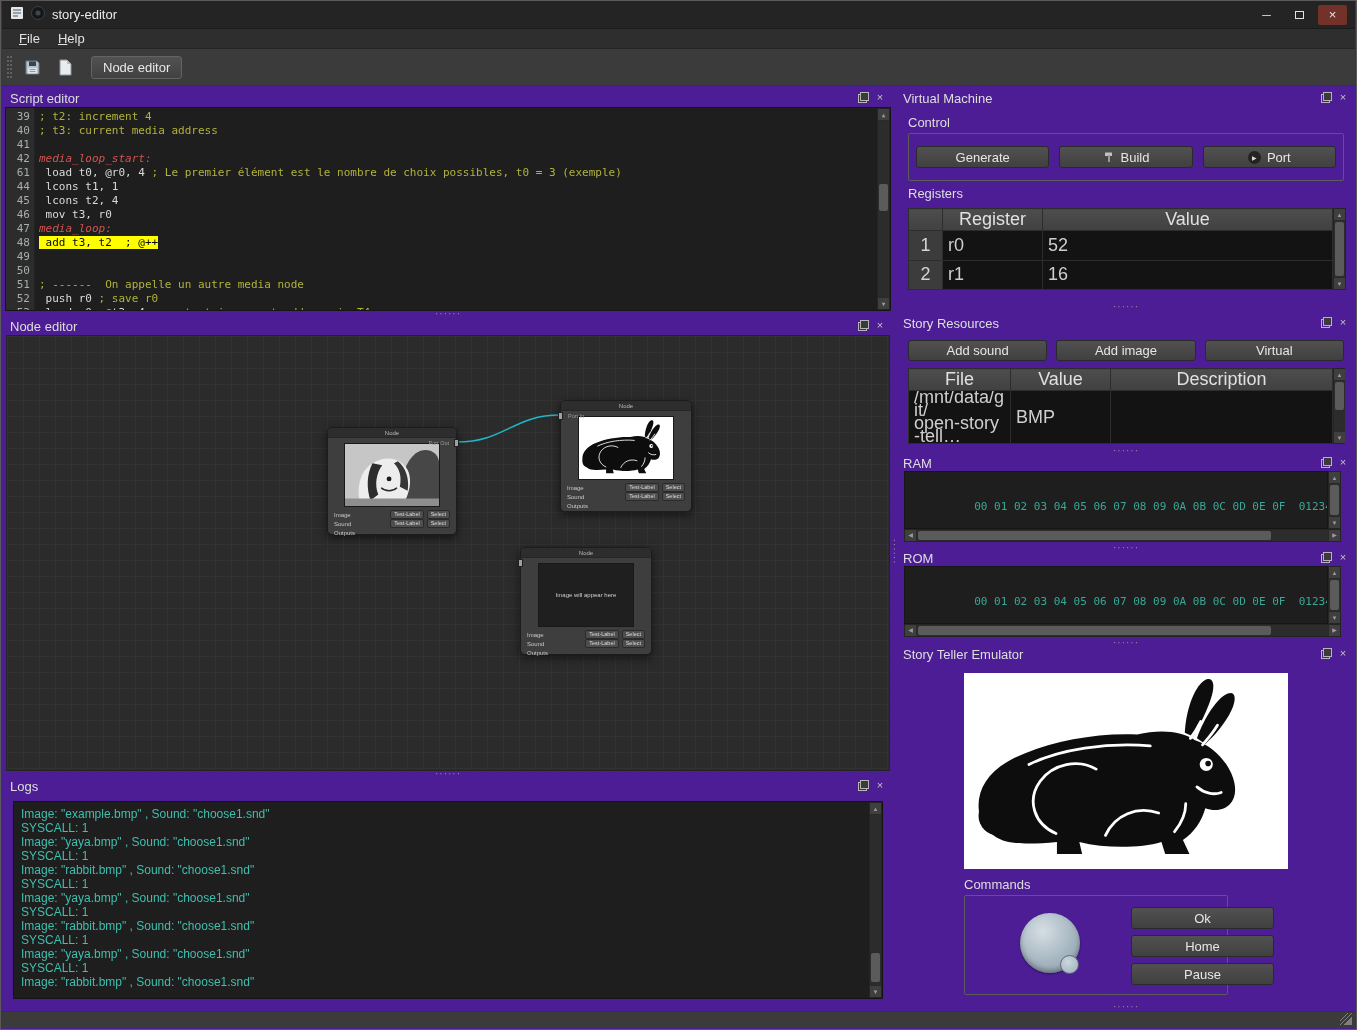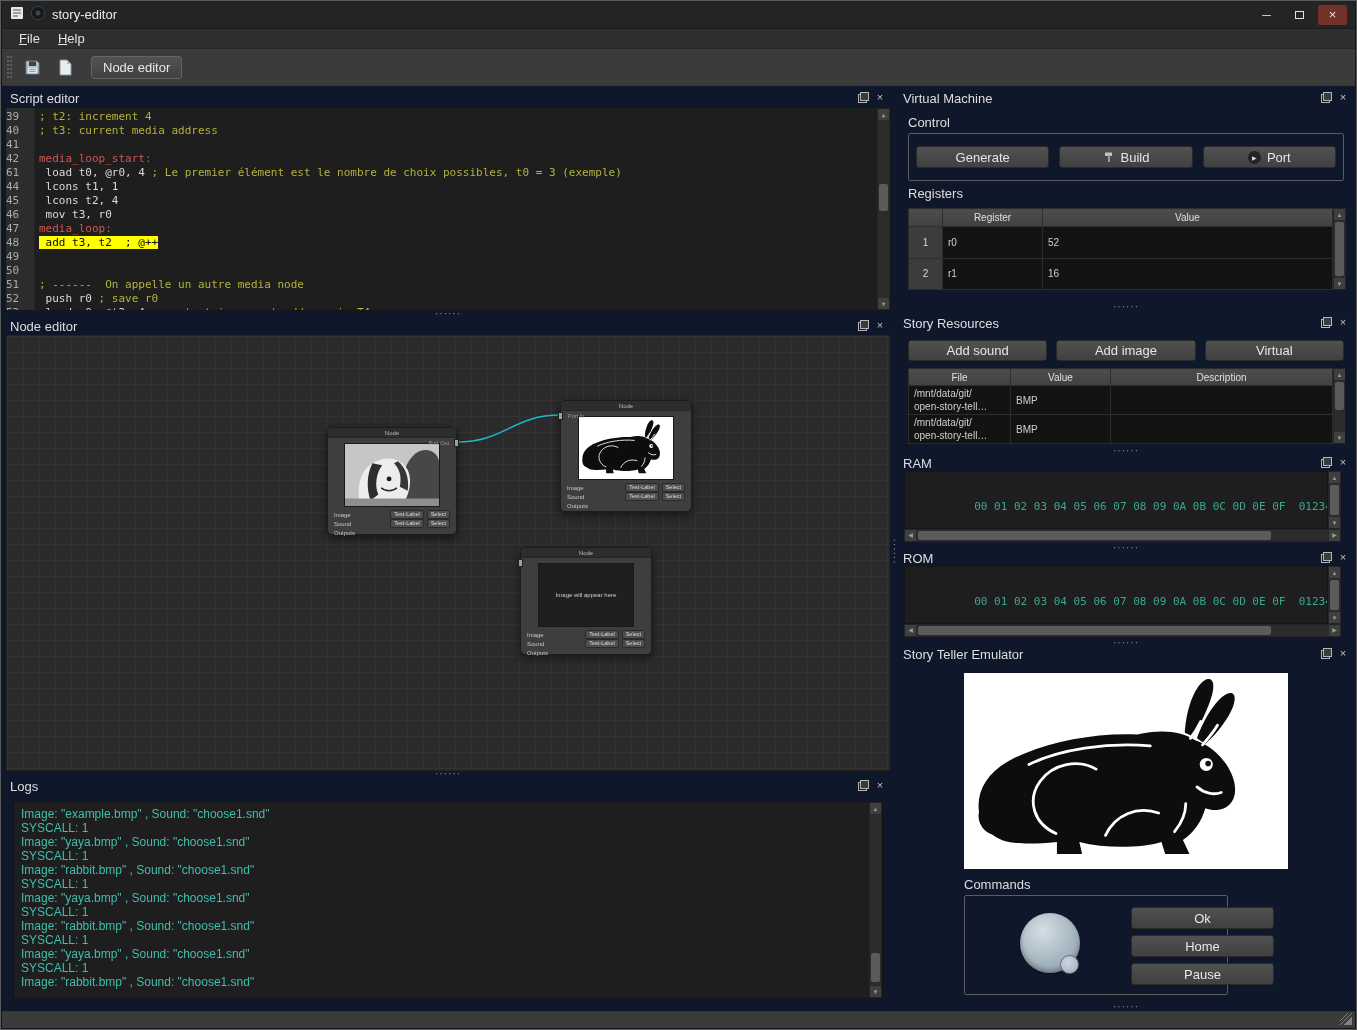--- a/index.html
+++ b/index.html
@@ -1,18 +1,18 @@
 <!DOCTYPE html>
 <html><head>
 <meta charset="utf-8">
 <style>
 *{margin:0;padding:0;box-sizing:border-box}
 html,body{width:1357px;height:1030px;overflow:hidden}
 body{font-family:"Liberation Sans",sans-serif;background:#2a2a2a}
-#app{position:relative;width:1357px;height:1030px;background:#0f172a;border:1px solid:#5a5a5a;border:1px solid #5a5a5a;overflow:hidden}
+#app{position:relative;width:1357px;height:1030px;background:#4c1d95;border:1px solid:#5a5a5a;border:1px solid #5a5a5a;overflow:hidden}
 
 
 .titlebar{position:absolute;left:1px;right:1px;top:0;height:28px;background:#242424;border-bottom:1px solid #1b1b1b;display:flex;align-items:center;gap:7px;padding:0 8px}
 .title-text{font-size:13px;color:#eaeaea}
 .win-controls{margin-left:auto;display:flex;align-items:center;gap:4px}
 .win-btn{width:29px;height:20px;display:flex;align-items:center;justify-content:center;color:#e2e2e2;font-size:12px;border-radius:2px}
 .win-btn .box{width:9px;height:8px;border:1px solid #e2e2e2}
 .win-btn.close{background:#72322a;font-size:13px}
 
 
@@ -49,25 +49,25 @@
 .hs-thumb{position:absolute;top:1px;bottom:1px;left:1px;width:86%;background:#5b5b5b;border-radius:2px}
 
 
 .hsplit{position:absolute;height:7px;color:#8f8f8f;font-size:10px;letter-spacing:1px;display:flex;align-items:center;justify-content:center}
 .vsplit{position:absolute;width:7px;color:#8f8f8f;font-size:10px;letter-spacing:1px;display:flex;align-items:center;justify-content:center}
 .vsplit span{transform:rotate(90deg);display:block}
 
 
 #dock-script{top:88px;left:4px;width:886px;height:222px}
 .script-editor{position:absolute;top:18px;left:0;width:886px;height:204px;background:#1e1e1e;border:1px solid #161616;display:flex;font-family:"DejaVu Sans Mono",monospace;font-size:11px;line-height:14px;overflow:hidden}
-.gutter{width:29px;flex:none;background:#2c2c2c;border-right:1px solid #222;color:#a8adad;padding:2px 4px 0 0}
+.gutter{width:29px;flex:none;background:#2c2c2c;border-right:1px solid #222;color:#a8adad;text-align:right;padding:2px 4px 0 0}
 .code-area{flex:1;overflow:hidden;padding:2px 0 0 4px;white-space:pre}
 .code-line{height:14px}
 .tok-comment{color:#b2b23c;}
-.tok-label{color:#d25450;}
+.tok-label{color:#d25450;font-style:italic}
 .tok-plain{color:#dadada}
 .tok-hl{background:#ffff00;color:#0a0a0a}
 
 
 #dock-node{top:316px;left:4px;width:886px;height:454px}
 .canvas{position:absolute;top:18px;left:1px;width:884px;height:436px;overflow:hidden;border:1px solid #242424;background-color:#2b2b2b;background-image:linear-gradient(#323232 1px,transparent 1px),linear-gradient(90deg,#323232 1px,transparent 1px);background-size:16px 16px}
 .wire-layer{position:absolute;left:0;top:0;pointer-events:none}
 .node{position:absolute;background:#3e3e3e;border:1px solid #1c1c1c;border-radius:5px;box-shadow:0 3px 8px rgba(0,0,0,.55)}
 #node-1{left:320px;top:91px;width:130px;height:108px}
 #node-2{left:553px;top:64px;width:132px;height:112px}
@@ -99,21 +99,21 @@
 .icon-step{width:13px;height:13px;border-radius:50%;background:#232323;color:#d8d8d8;font-size:6px;display:flex;align-items:center;justify-content:center}
 
 
 #dock-vm{top:88px;left:897px;width:456px;height:212px}
 #vm-control-label{top:26px;left:10px}
 #vm-control-box{top:44px;left:10px;width:436px;height:48px;display:flex;align-items:center;padding:0 7px;gap:10px}
 #vm-control-box .btn{flex:1;height:22px}
 #vm-registers-label{top:97px;left:10px}
 #registers-wrap{position:absolute;top:119px;left:10px;width:437px;height:82px;display:flex}
 table.qtable{border-collapse:collapse;background:#1e1e1e;table-layout:fixed}
-.qtable th,.qtable td{border:1px solid #2d2d2d;font-weight:normal;font-size:10px;overflow:hidden}
+.qtable th,.qtable td{border:1px solid #2d2d2d;font-weight:normal;font-size:18px;overflow:hidden}
 .qtable thead th{background:linear-gradient(#4d4d4d,#414141);color:#e0e0e0;height:18px}
 .qtable tbody th{background:#3c3c3c;color:#d5d5d5}
 .qtable td{background:#131313;color:#cfcfcf;padding:0 5px}
 #registers-table{width:424px}
 #registers-table tbody tr{height:28px}
 
 
 #dock-resources{top:313px;left:897px;width:456px;height:132px}
 #res-buttons{position:absolute;top:26px;left:10px;width:436px;display:flex;gap:9px}
 #res-buttons .btn{flex:1;height:21px}

